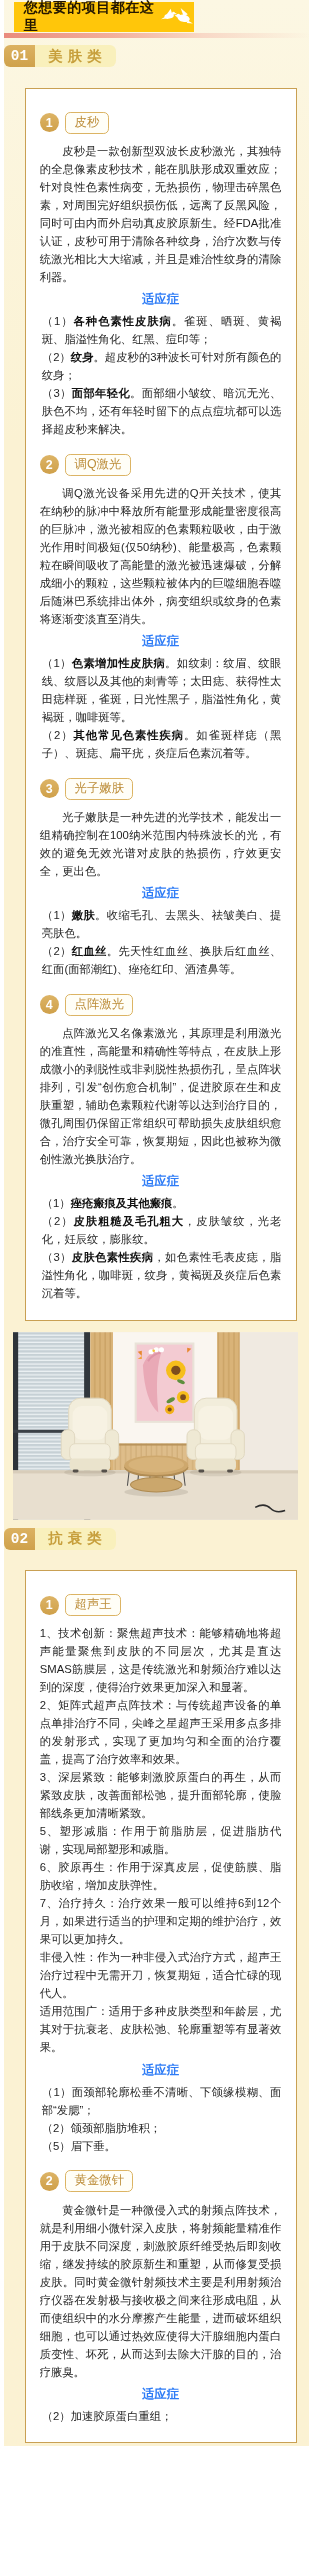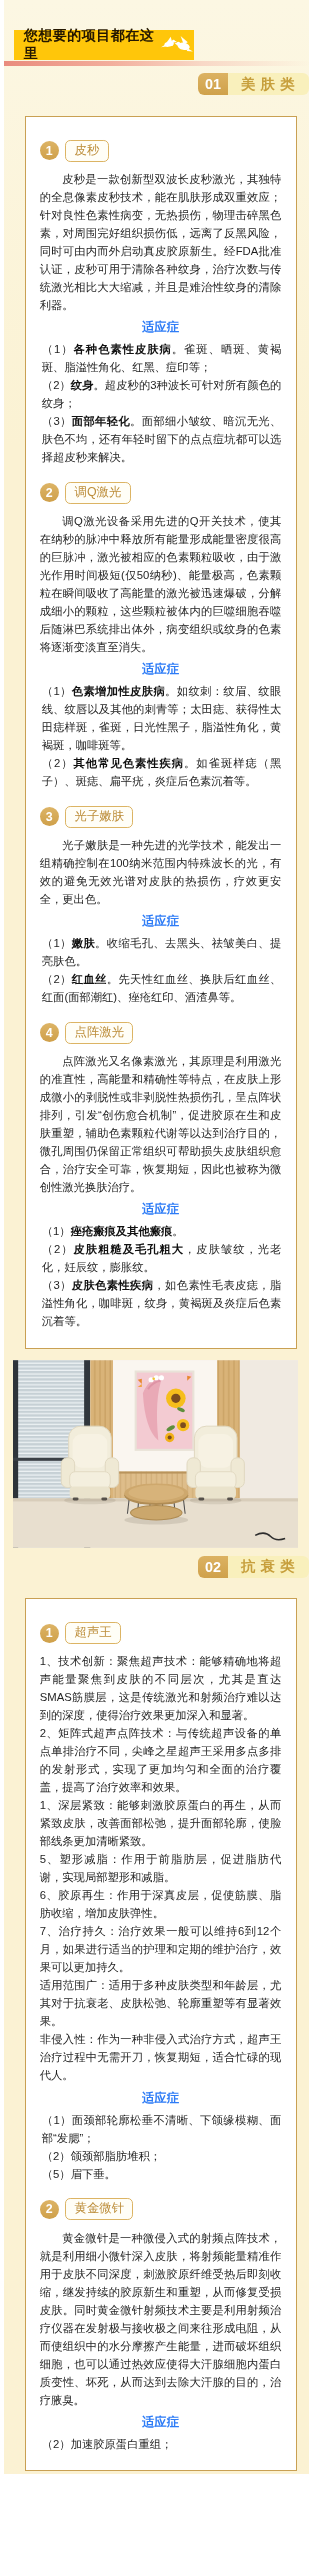--- a/index.html
+++ b/index.html
@@ -16,32 +16,31 @@
     padding:2.1px 0 3.1px 0;
     overflow:hidden;
   }
   
   .banner{
     width:170px;height:30px;
     margin-left:10.3px;
     background:#FFC60A;
     display:flex;align-items:center;
     padding-left:9.3px;
-    margin-top:28px;
   }
   .banner-title{
     font-size:14px;font-weight:bold;color:#241700;letter-spacing:0.5px;
   }
   .doves{margin-left:4.1px;flex:0 0 auto;}
   .divider{
     height:4.6px;margin-top:1px;
     background:linear-gradient(90deg,#E98B7D 0%,#F2AE9C 35%,#F8D8C6 65%,rgba(250,236,220,0.05) 100%);
   }
   
-  .badge-row{text-align:right;margin-top:7.7px;}
+  .badge-row{text-align:left;margin-top:7.7px;font-family:Liberation Mono, monospace;}
   .section-badge{
     display:inline-flex;height:22px;border-radius:6.2px;overflow:hidden;
     font-weight:bold;font-size:14.4px;vertical-align:top;
   }
   .badge-num{
     background:linear-gradient(180deg,#DCB262 0%,#CFA14B 100%);
     color:#fff;display:flex;align-items:center;padding:0 6.7px;
   }
   .badge-title{
     background:#F9F0BC;color:#C79F3C;display:flex;align-items:center;
@@ -249,26 +248,26 @@
           <span class="badge-num">02</span>
           <span class="badge-title">抗衰类</span>
         </div></div>
       <div class="card">
         <div class="item-head">
           <span class="item-num">1</span>
           <span class="item-pill">超声王</span>
         </div>
         <p class="feature">1、技术创新：聚焦超声技术：能够精确地将超声能量聚焦到皮肤的不同层次，尤其是直达SMAS筋膜层，这是传统激光和射频治疗难以达到的深度，使得治疗效果更加深入和显著。</p>
         <p class="feature">2、矩阵式超声点阵技术：与传统超声设备的单点单排治疗不同，尖峰之星超声王采用多点多排的发射形式，实现了更加均匀和全面的治疗覆盖，提高了治疗效率和效果。</p>
-        <p class="feature">1、深层紧致：能够刺激胶原蛋白的再生，从而紧致皮肤，改善面部松弛，提升面部轮廓，使脸部线条更加清晰紧致。</p>
+        <p class="feature">3、深层紧致：能够刺激胶原蛋白的再生，从而紧致皮肤，改善面部松弛，提升面部轮廓，使脸部线条更加清晰紧致。</p>
         <p class="feature">5、塑形减脂：作用于前脂肪层，促进脂肪代谢，实现局部塑形和减脂。</p>
         <p class="feature">6、胶原再生：作用于深真皮层，促使筋膜、脂肪收缩，增加皮肤弹性。</p>
         <p class="feature">7、治疗持久：治疗效果一般可以维持6到12个月，如果进行适当的护理和定期的维护治疗，效果可以更加持久。</p>
+        <p class="feature">非侵入性：作为一种非侵入式治疗方式，超声王治疗过程中无需开刀，恢复期短，适合忙碌的现代人。</p>
         <p class="feature">适用范围广：适用于多种皮肤类型和年龄层，尤其对于抗衰老、皮肤松弛、轮廓重塑等有显著效果。</p>
-        <p class="feature">非侵入性：作为一种非侵入式治疗方式，超声王治疗过程中无需开刀，恢复期短，适合忙碌的现代人。</p>
         <div class="ind-title">适应症</div>
         <p class="ind"><span>（1）</span><span>面颈部轮廓松垂不清晰、下颌缘模糊、面部“发腮”；</span></p>
         <p class="ind"><span>（2）</span><span>颌颈部脂肪堆积；</span></p>
         <p class="ind"><span>（5）</span><span>眉下垂。</span></p>
         <div class="item-head">
           <span class="item-num">2</span>
           <span class="item-pill">黄金微针</span>
         </div>
         <p class="para">黄金微针是一种微侵入式的射频点阵技术，就是利用细小微针深入皮肤，将射频能量精准作用于皮肤不同深度，刺激胶原纤维受热后即刻收缩，继发持续的胶原新生和重塑，从而修复受损皮肤。同时黄金微针射频技术主要是利用射频治疗仪器在发射极与接收极之间来往形成电阻，从而使组织中的水分摩擦产生能量，进而破坏组织细胞，也可以通过热效应使得大汗腺细胞内蛋白质变性、坏死，从而达到去除大汗腺的目的，治疗腋臭。</p>
         <div class="ind-title">适应症</div>

